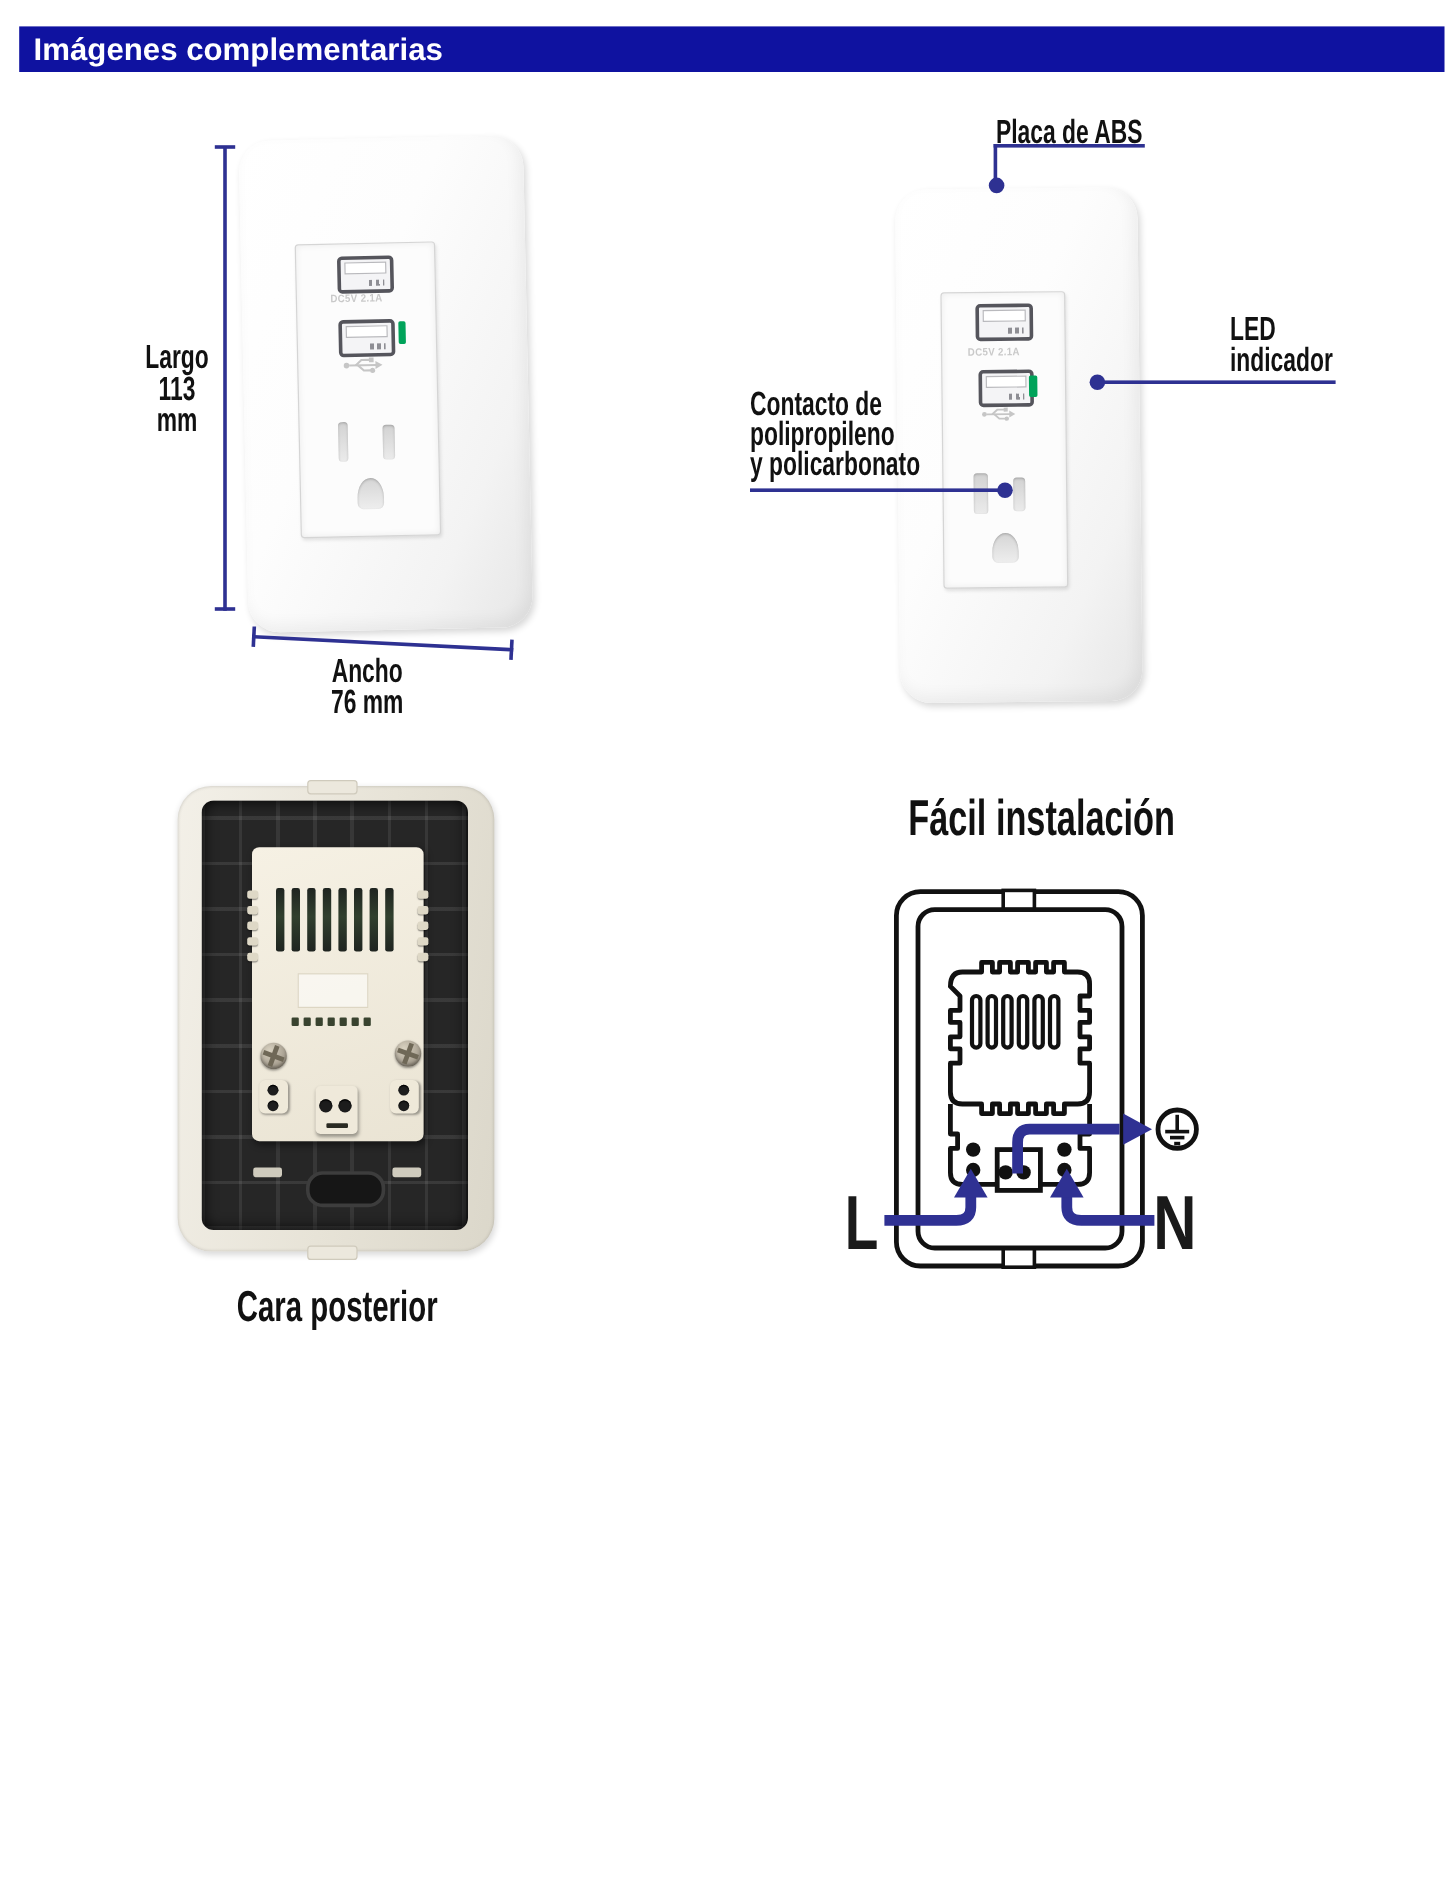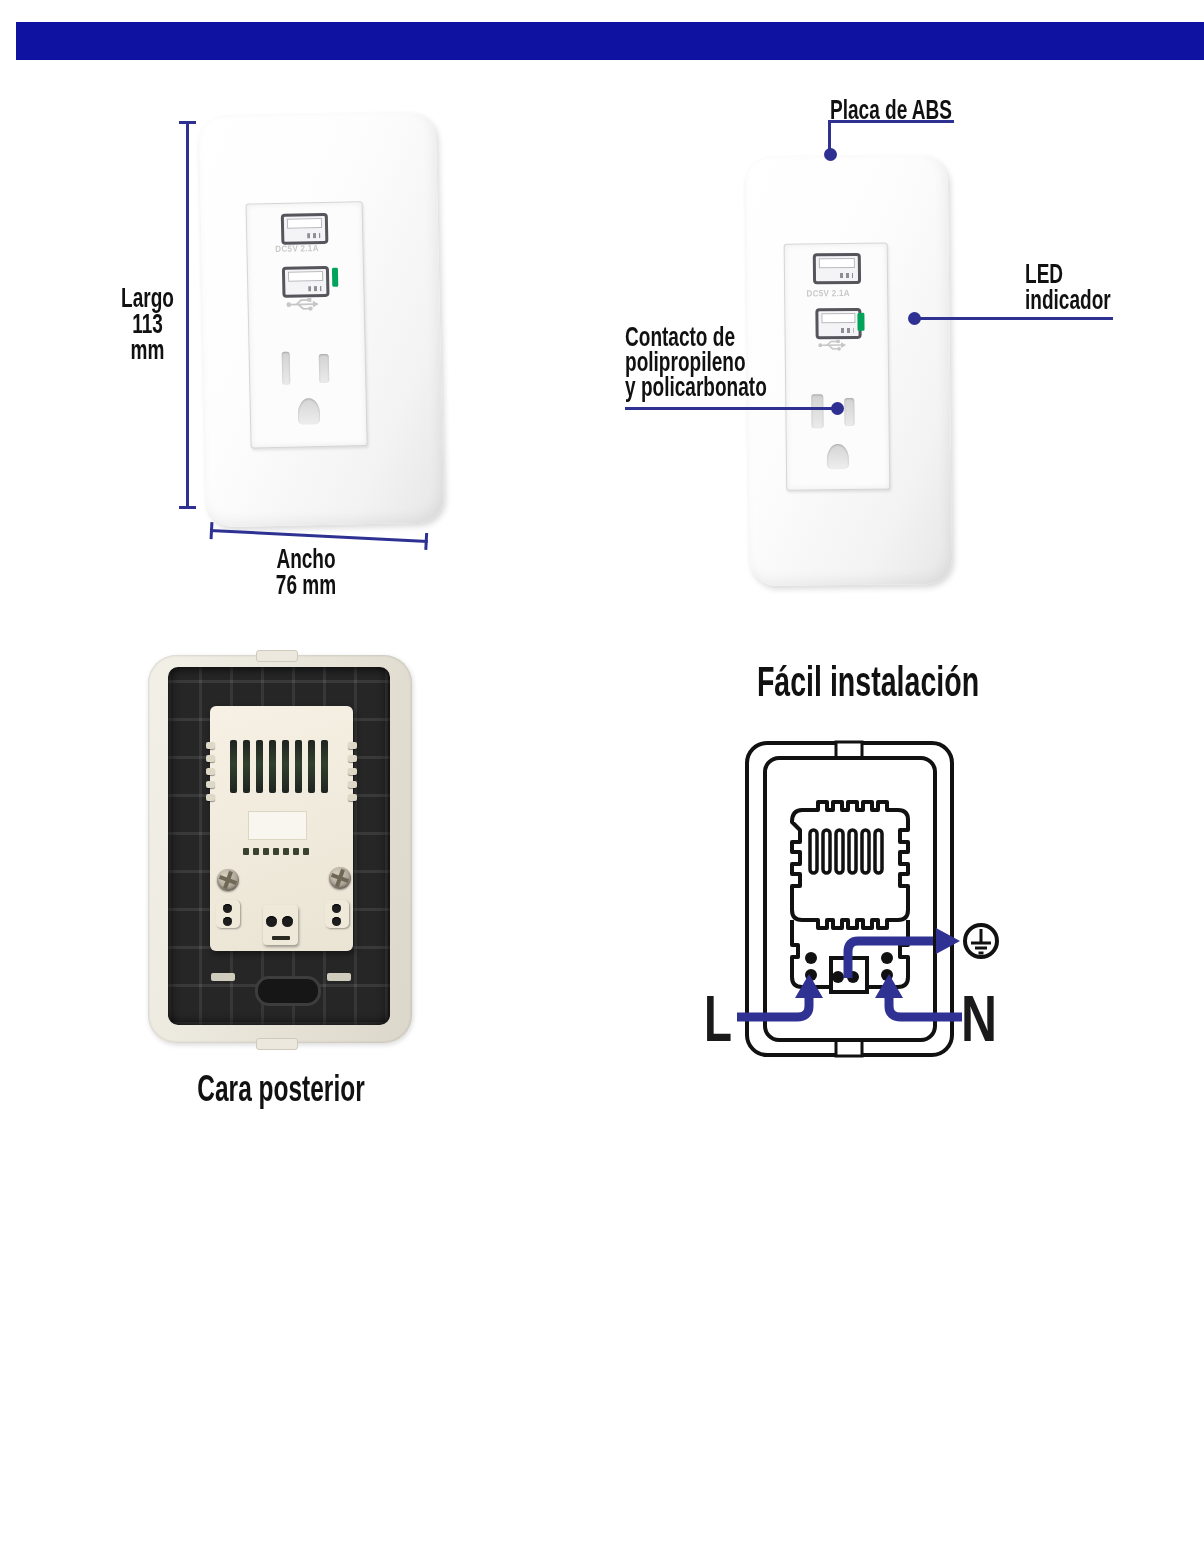--- a/index.html
+++ b/index.html
@@ -71,20 +71,21 @@
   .bv-bdash{background:#2a2a22;border-radius:1px;}
   .bv-oval{background:#161616;border:3px solid #3d3d3d;border-radius:14px;}
   .bv-notch{background:#cfcbbd;border-radius:2px;}
 </style>
 </head>
 <body>
 
 <div id="canvas">
 
   <div class="abs header-bar"></div>
+  <div class="abs header-title">Imágenes complementarias</div>
 
   <div class="abs" style="left:0;top:80px;width:600px;height:540px;">
 
     <div class="abs dim-cap" style="left:179px;top:41px;"></div>
     <div class="abs lead-v" style="left:186px;top:42px;height:387px;"></div>
     <div class="abs dim-cap" style="left:179px;top:426px;"></div>
     <div class="abs lbl cond-c" style="left:100px;top:205px;width:95px;font-size:28px;line-height:26px;">
       <div>Largo</div>
       <div>113 mm</div>
     </div>

